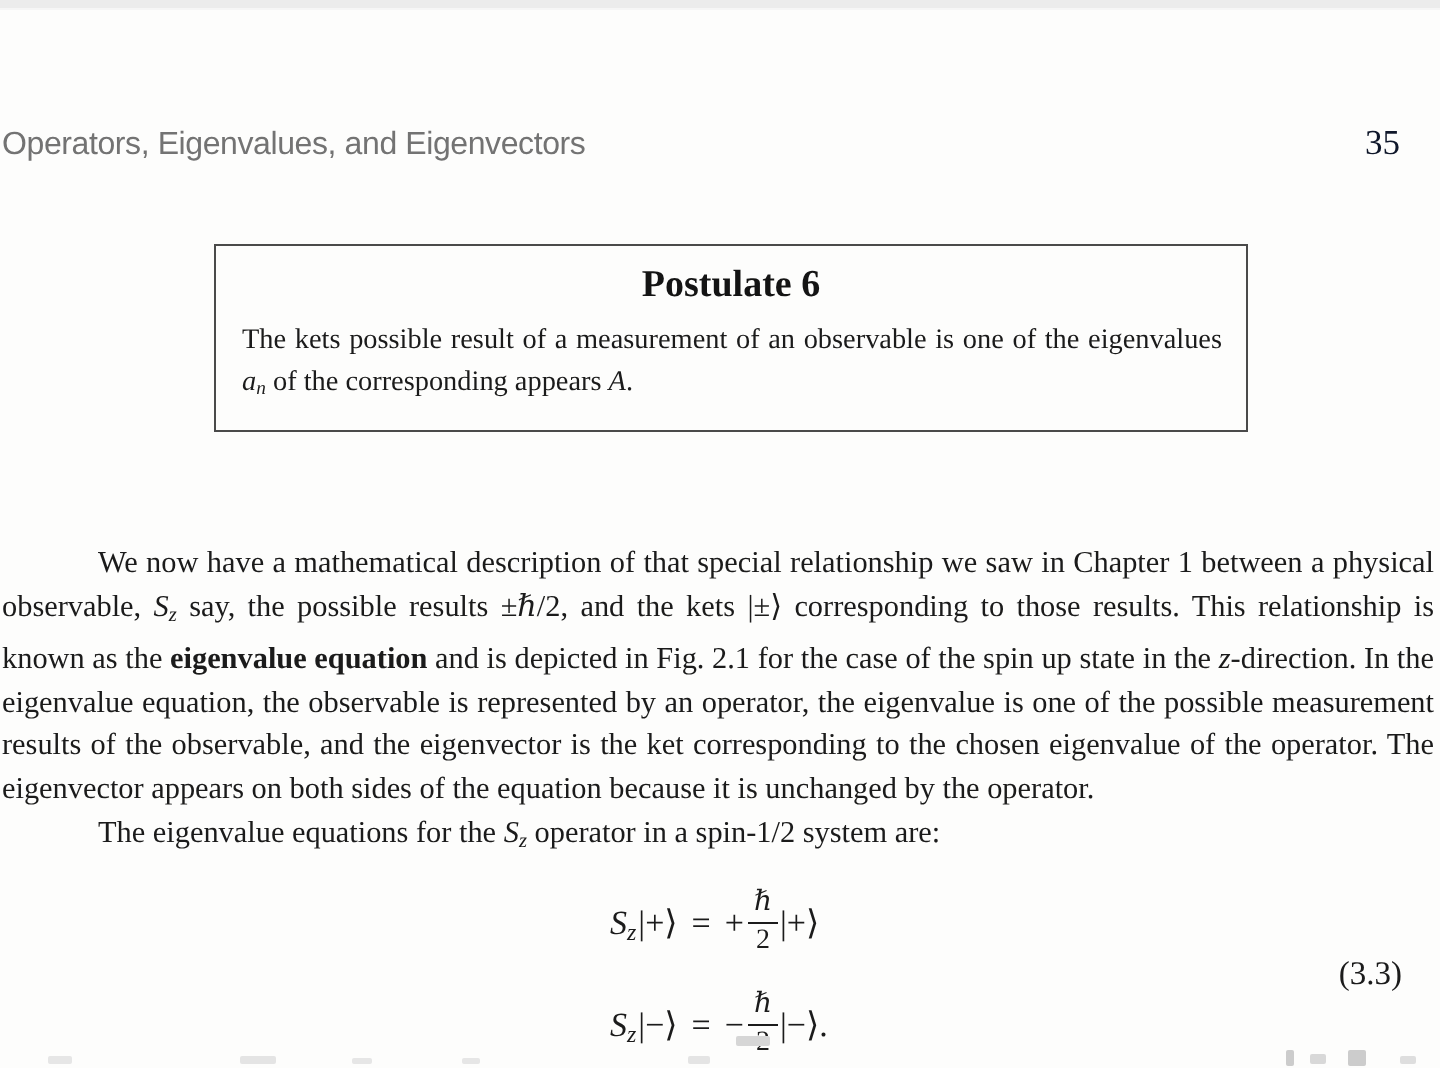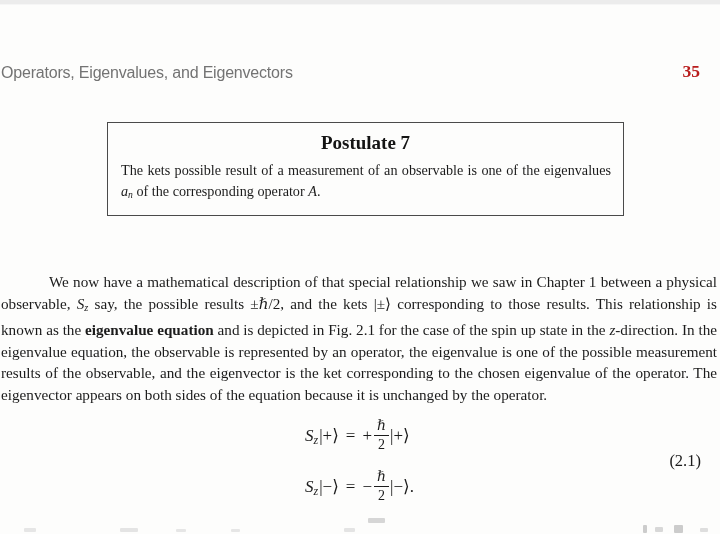--- a/index.html
+++ b/index.html
@@ -21,21 +21,21 @@
   }
 
   .running-head {
     position: absolute; left: 1px; top: 64px;
     font-family: "Liberation Sans", "DejaVu Sans", sans-serif;
     font-size: 16px; letter-spacing: -0.2px;
     color: #737373;
   }
   .page-number {
     position: absolute; right: 20px; top: 61px;
-    font-size: 17.5px; font-weight: bold; color: #b91c1c;
+    font-size: 17.5px; font-weight: normal; color: #0f172a;
   }
 
   .postulate-box {
     position: absolute; left: 107px; top: 122px;
     width: 517px; height: 94px;
     border: 1.5px solid #4a4a4a;
     background: #fdfdfc;
   }
   .postulate-title {
     text-align: center;
@@ -109,26 +109,27 @@
 </style>
 </head>
 <body>
 
 <div class="top-band"></div>
 
 <div class="running-head">Operators, Eigenvalues, and Eigenvectors</div>
 <div class="page-number">35</div>
 
 <div class="postulate-box">
-  <div class="postulate-title">Postulate 7</div>
-  <div class="postulate-text"><span>The kets possible result of a measurement of an observable is one of the eigenvalues </span><span class="seg-i">a</span><span class="seg-i seg-sub">n</span><span> of the corresponding operator </span><span class="seg-i">A</span><span>.</span></div>
+  <div class="postulate-title">Postulate 6</div>
+  <div class="postulate-text"><span>The kets possible result of a measurement of an observable is one of the eigenvalues </span><span class="seg-i">a</span><span class="seg-i seg-sub">n</span><span> of the corresponding appears </span><span class="seg-i">A</span><span>.</span></div>
 </div>
 
 <div class="main-column">
   <p><span>We now have a mathematical description of that special relationship we saw in Chapter 1 between a physical observable, </span><span class="seg-i">S</span><span class="seg-i seg-sub">z</span><span> say, the possible results </span><span>±ℏ/2</span><span>, and the kets </span><span>|±⟩</span><span> corresponding to those results. This relationship is known as the </span><span class="seg-b">eigenvalue equation</span><span> and is depicted in Fig. 2.1 for the case of the spin up state in the </span><span class="seg-i">z</span><span>-direction. In the eigenvalue equation, the observable is represented by an operator, the eigenvalue is one of the possible measurement results of the observable, and the eigenvector is the ket corresponding to the chosen eigenvalue of the operator. The eigenvector appears on both sides of the equation because it is unchanged by the operator.</span></p>
+  <p><span>The eigenvalue equations for the </span><span class="seg-i">S</span><span class="seg-i seg-sub">z</span><span> operator in a spin-1/2 system are:</span></p>
 
   <div class="equations-wrap">
     <div class="equations-col">
 
       <div class="eq-row">
         <span class="eq-op">S</span>
         <span class="eq-opsub">z</span>
         <span class="eq-ket">|+⟩</span>
         <span class="eq-eq">=</span>
         <span class="eq-sign">+</span>
@@ -148,21 +149,21 @@
         <span class="eq-sign">−</span>
         <span class="frac">
           <span class="num">ℏ</span>
           <span class="den">2</span>
         </span>
         <span class="eq-ket">|−⟩</span>
         <span>.</span>
       </div>
 
     </div>
-    <div class="eq-label">(2.1)</div>
+    <div class="eq-label">(3.3)</div>
   </div>
 </div>
 
 <div class="cutoff-fragments">
   <div class="cutoff-mark cm1"></div>
   <div class="cutoff-mark cm2"></div>
   <div class="cutoff-mark cm3"></div>
   <div class="cutoff-mark cm4"></div>
   <div class="cutoff-mark cm5"></div>
   <div class="cutoff-mark cm6"></div>

